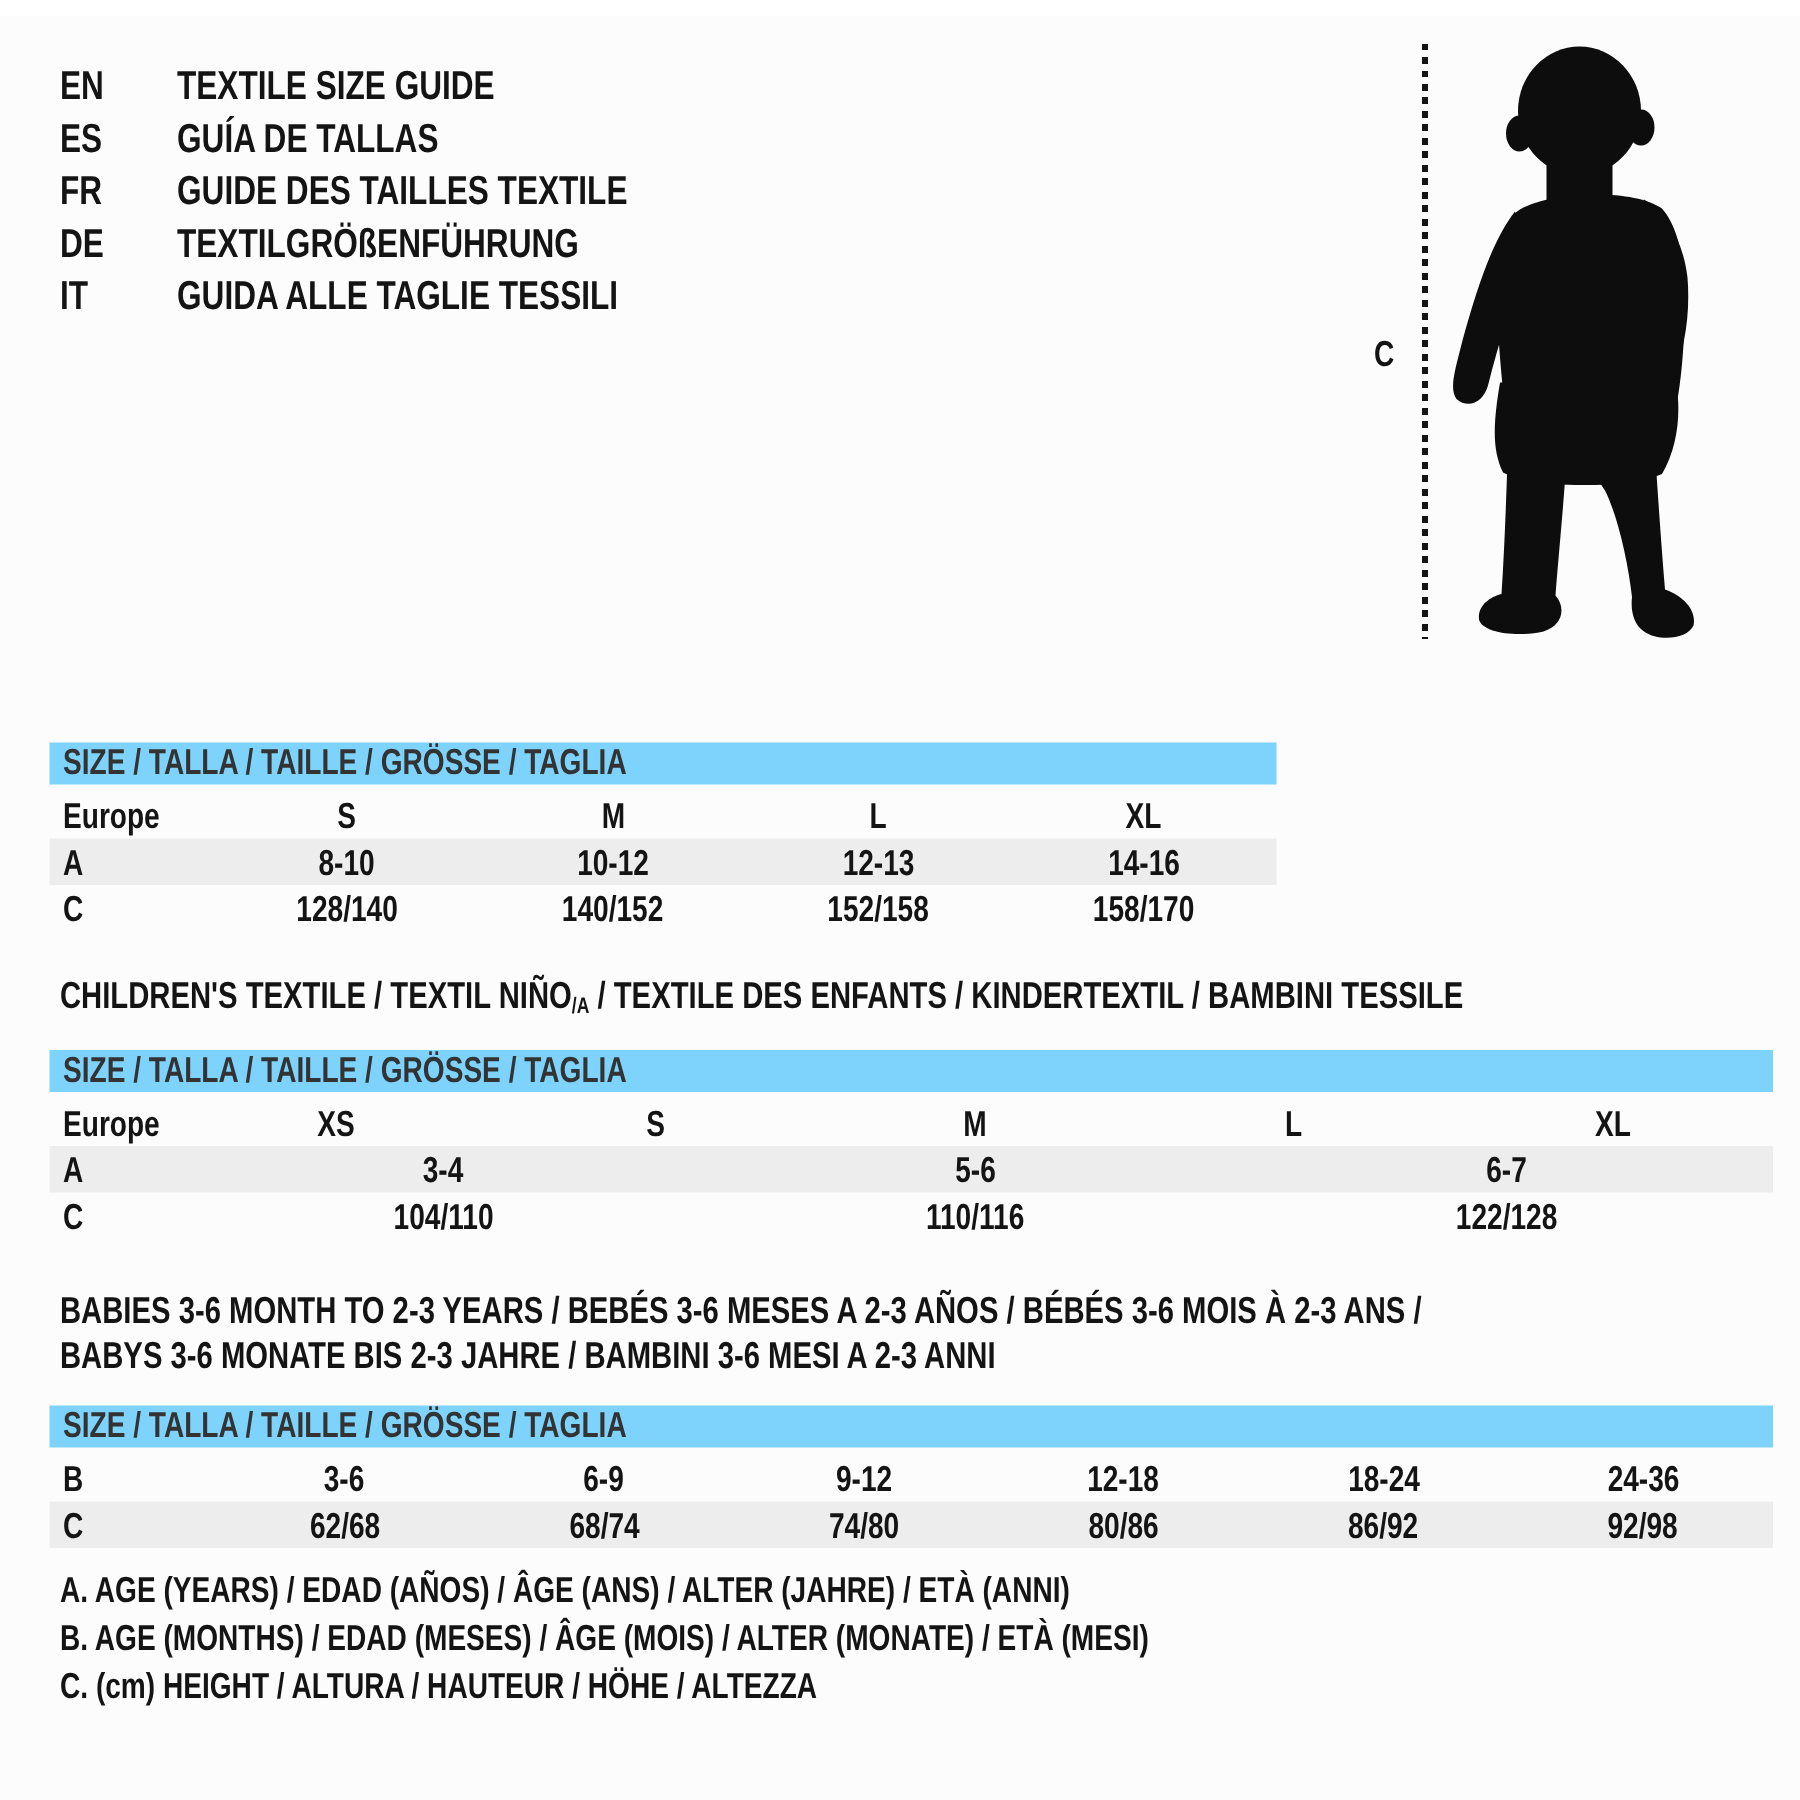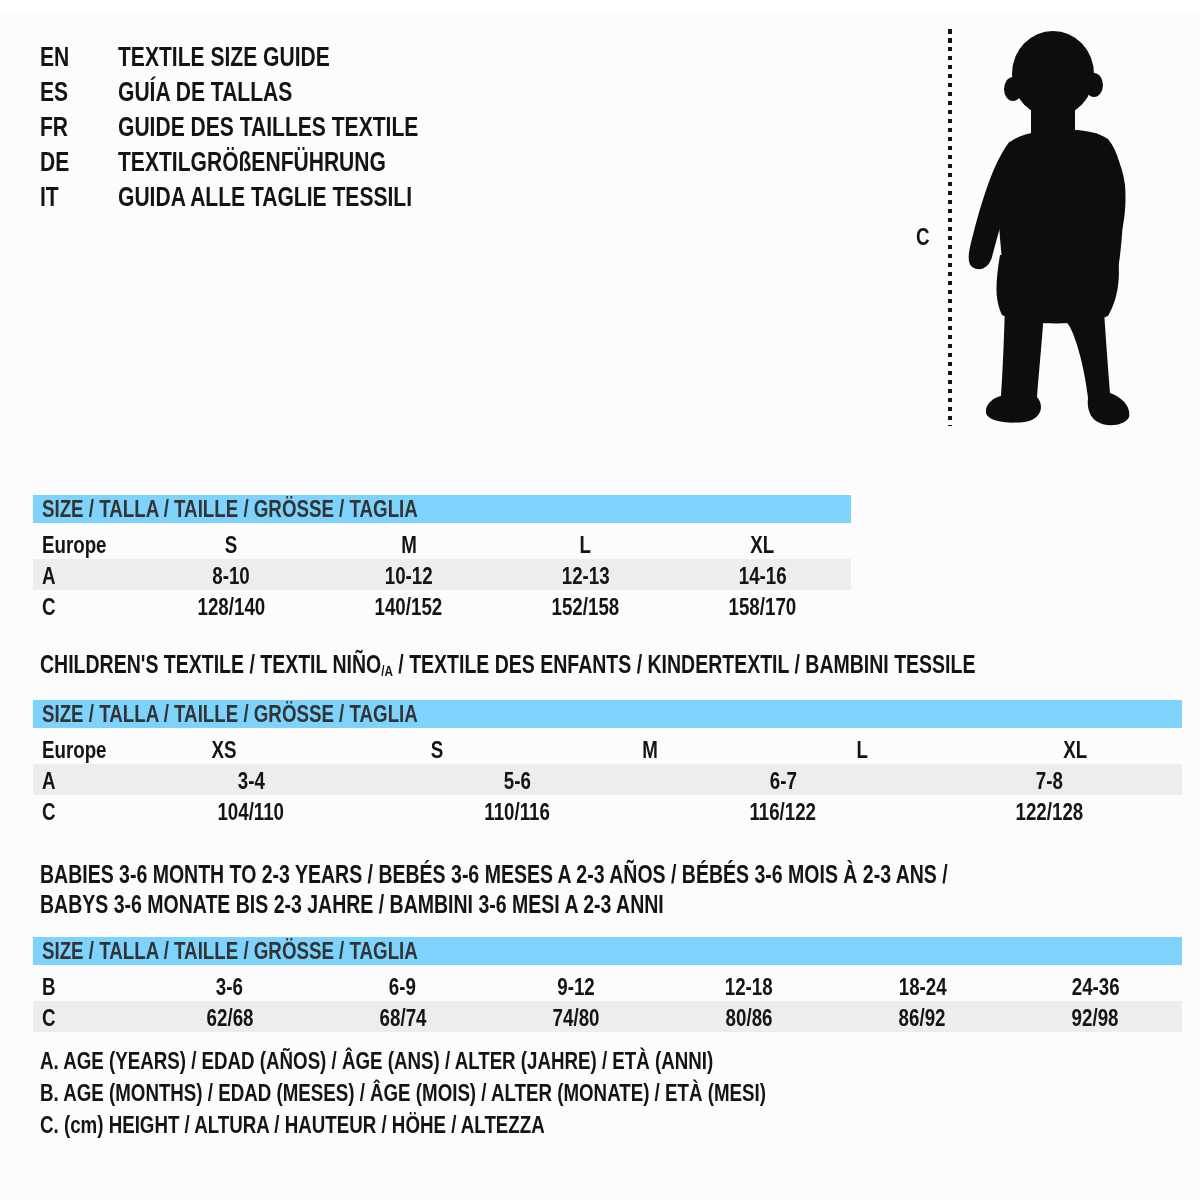--- a/index.html
+++ b/index.html
@@ -136,27 +136,25 @@
       <div class="cell"><span class="cx cxc">S</span></div>
       <div class="cell"><span class="cx cxc">M</span></div>
       <div class="cell"><span class="cx cxc">L</span></div>
       <div class="cell"><span class="cx cxc">XL</span></div>
     </div>
     <div class="trow shaded">
       <div class="lbl"><span class="cx">A</span></div>
       <div class="cell"><span class="cx cxc">3-4</span></div>
       <div class="cell"><span class="cx cxc">5-6</span></div>
       <div class="cell"><span class="cx cxc">6-7</span></div>
-      <div class="cell"><span class="cx cxc">7-8</span></div>
     </div>
     <div class="trow">
       <div class="lbl"><span class="cx">C</span></div>
       <div class="cell"><span class="cx cxc">104/110</span></div>
       <div class="cell"><span class="cx cxc">110/116</span></div>
-      <div class="cell"><span class="cx cxc">116/122</span></div>
       <div class="cell"><span class="cx cxc">122/128</span></div>
     </div>
   </div>
 
   <div class="tbl-title" style="top:851px"><span class="cx">BABIES 3-6 MONTH TO 2-3 YEARS / BEBÉS 3-6 MESES A 2-3 AÑOS / BÉBÉS 3-6 MOIS À 2-3 ANS /</span></div>
   <div class="tbl-title" style="top:881px"><span class="cx">BABYS 3-6 MONATE BIS 2-3 JAHRE / BAMBINI 3-6 MESI A 2-3 ANNI</span></div>
   <div class="band" style="top:926px; width:1149px">
       <span class="cx">SIZE / TALLA / TAILLE / GRÖSSE / TAGLIA</span>
     </div>
   <div class="rows t3" style="top:959px; width:1149px">

